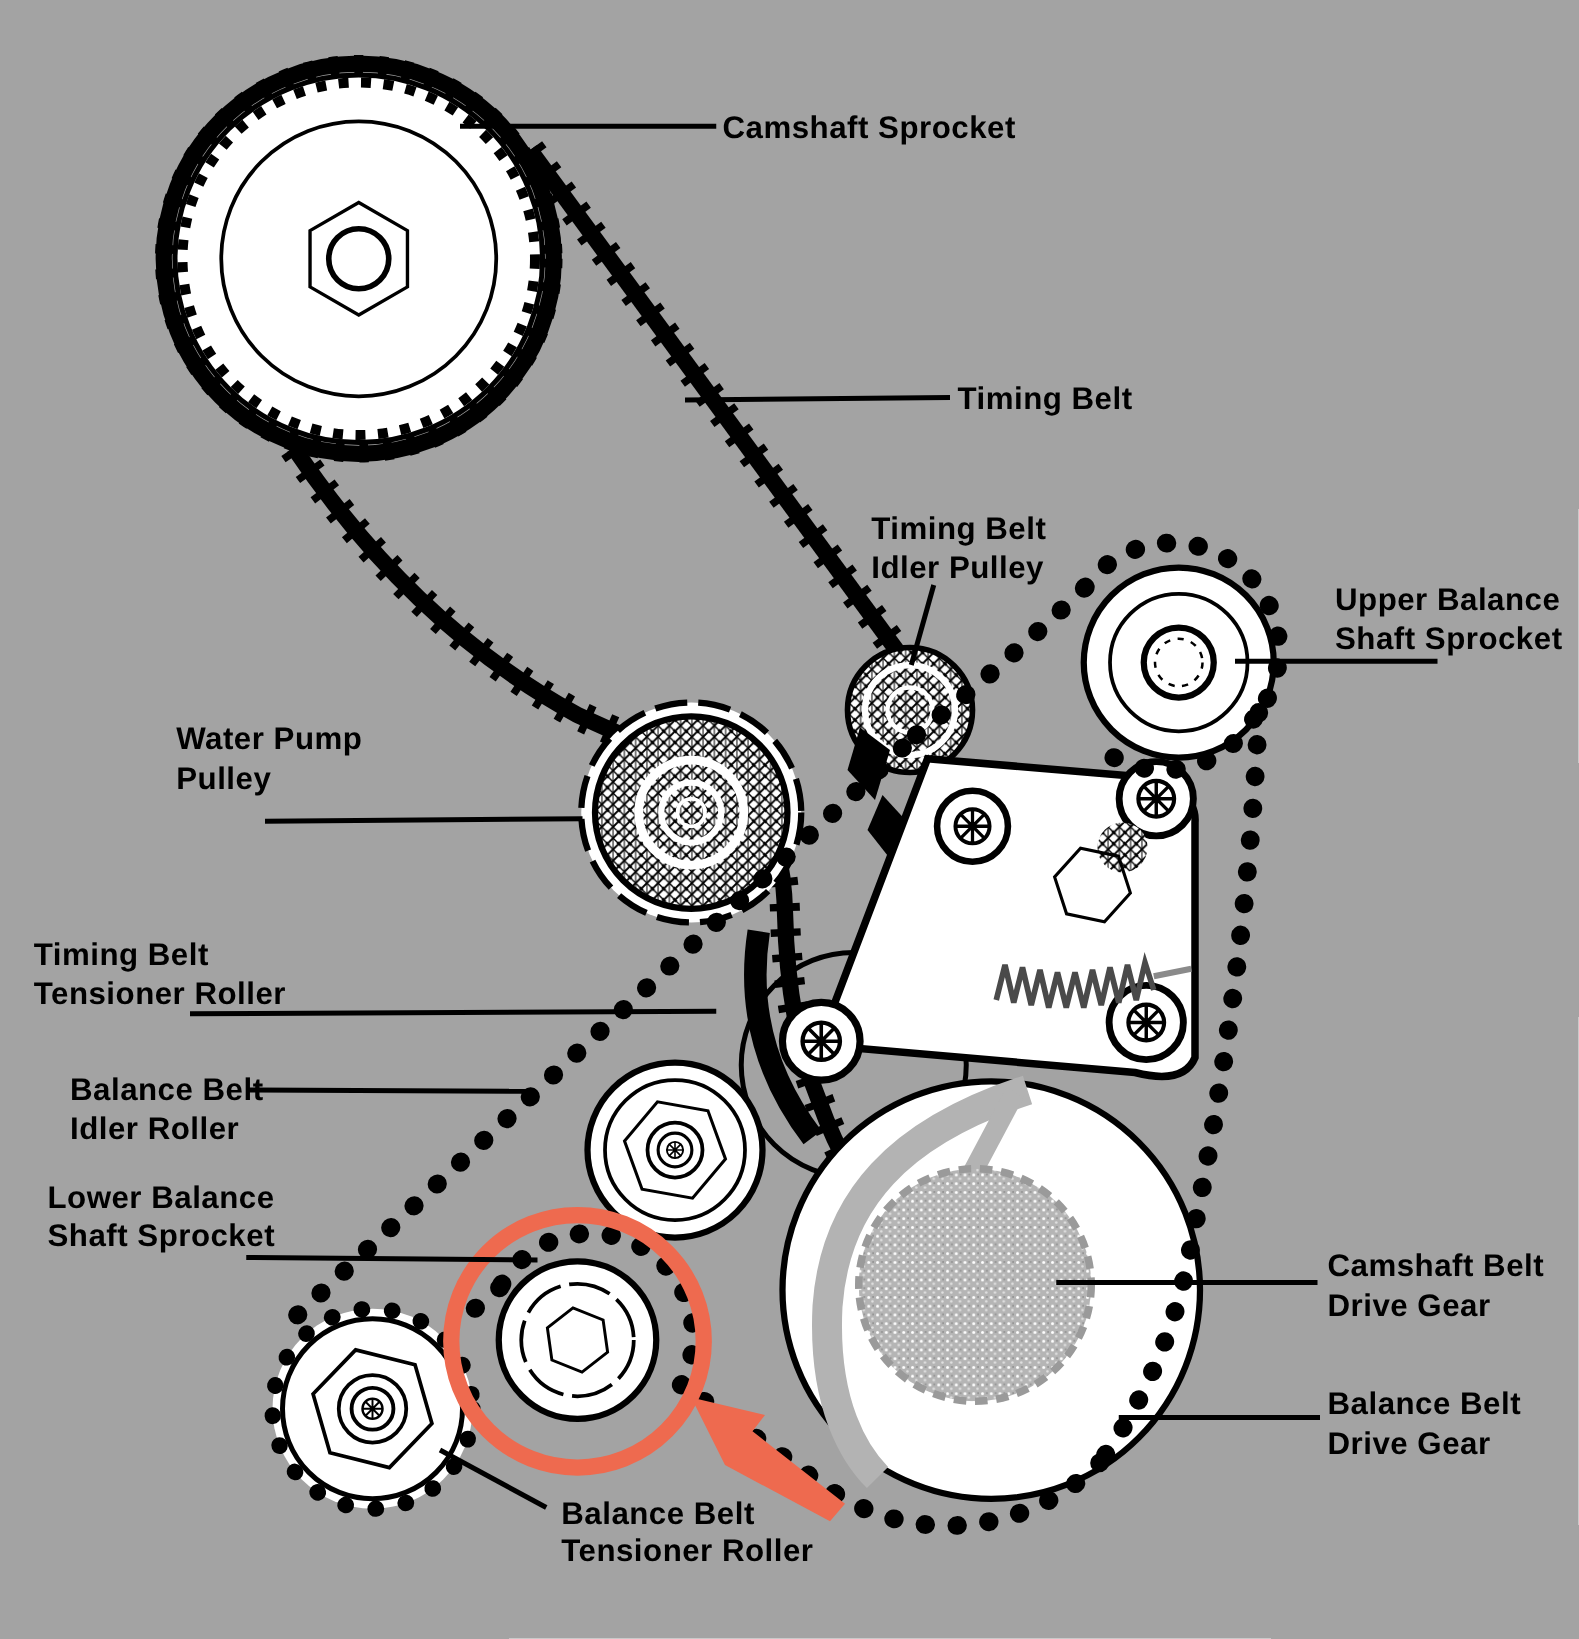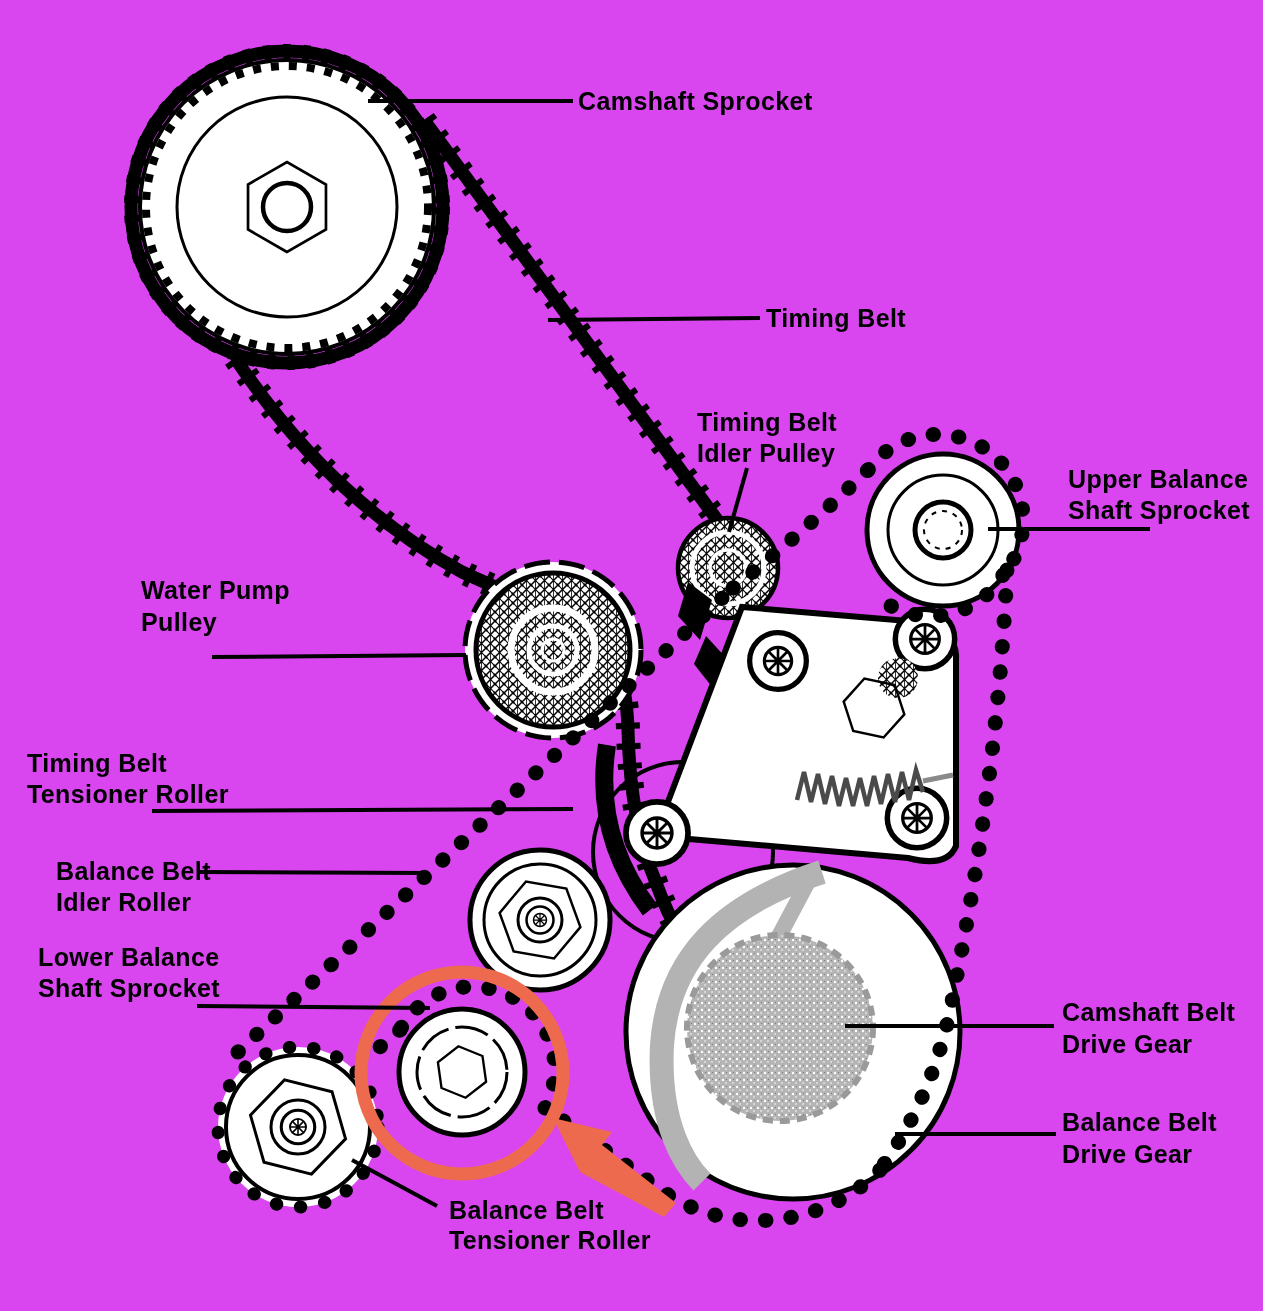--- a/index.html
+++ b/index.html
@@ -1,16 +1,16 @@
 <!DOCTYPE html>
 <html><head>
 <meta charset="utf-8">
 <style>
   html,body{margin:0;padding:0;background:#ffffff;}
-  .stage{position:relative;width:1263px;height:1311px;background:#d946ef;overflow:hidden;
+  .stage{position:relative;width:1263px;height:1311px;background:#a3a3a3;overflow:hidden;
          font-family:"Liberation Sans",sans-serif;}
   svg{display:block;}
   text{font-family:"Liberation Sans",sans-serif;font-weight:700;font-size:25px;fill:#000;letter-spacing:.4px;}
 </style>
 </head>
 <body>
 
 <div class="stage">
 <svg width="1263" height="1311" viewBox="0 0 1263 1311" xmlns="http://www.w3.org/2000/svg">
 

